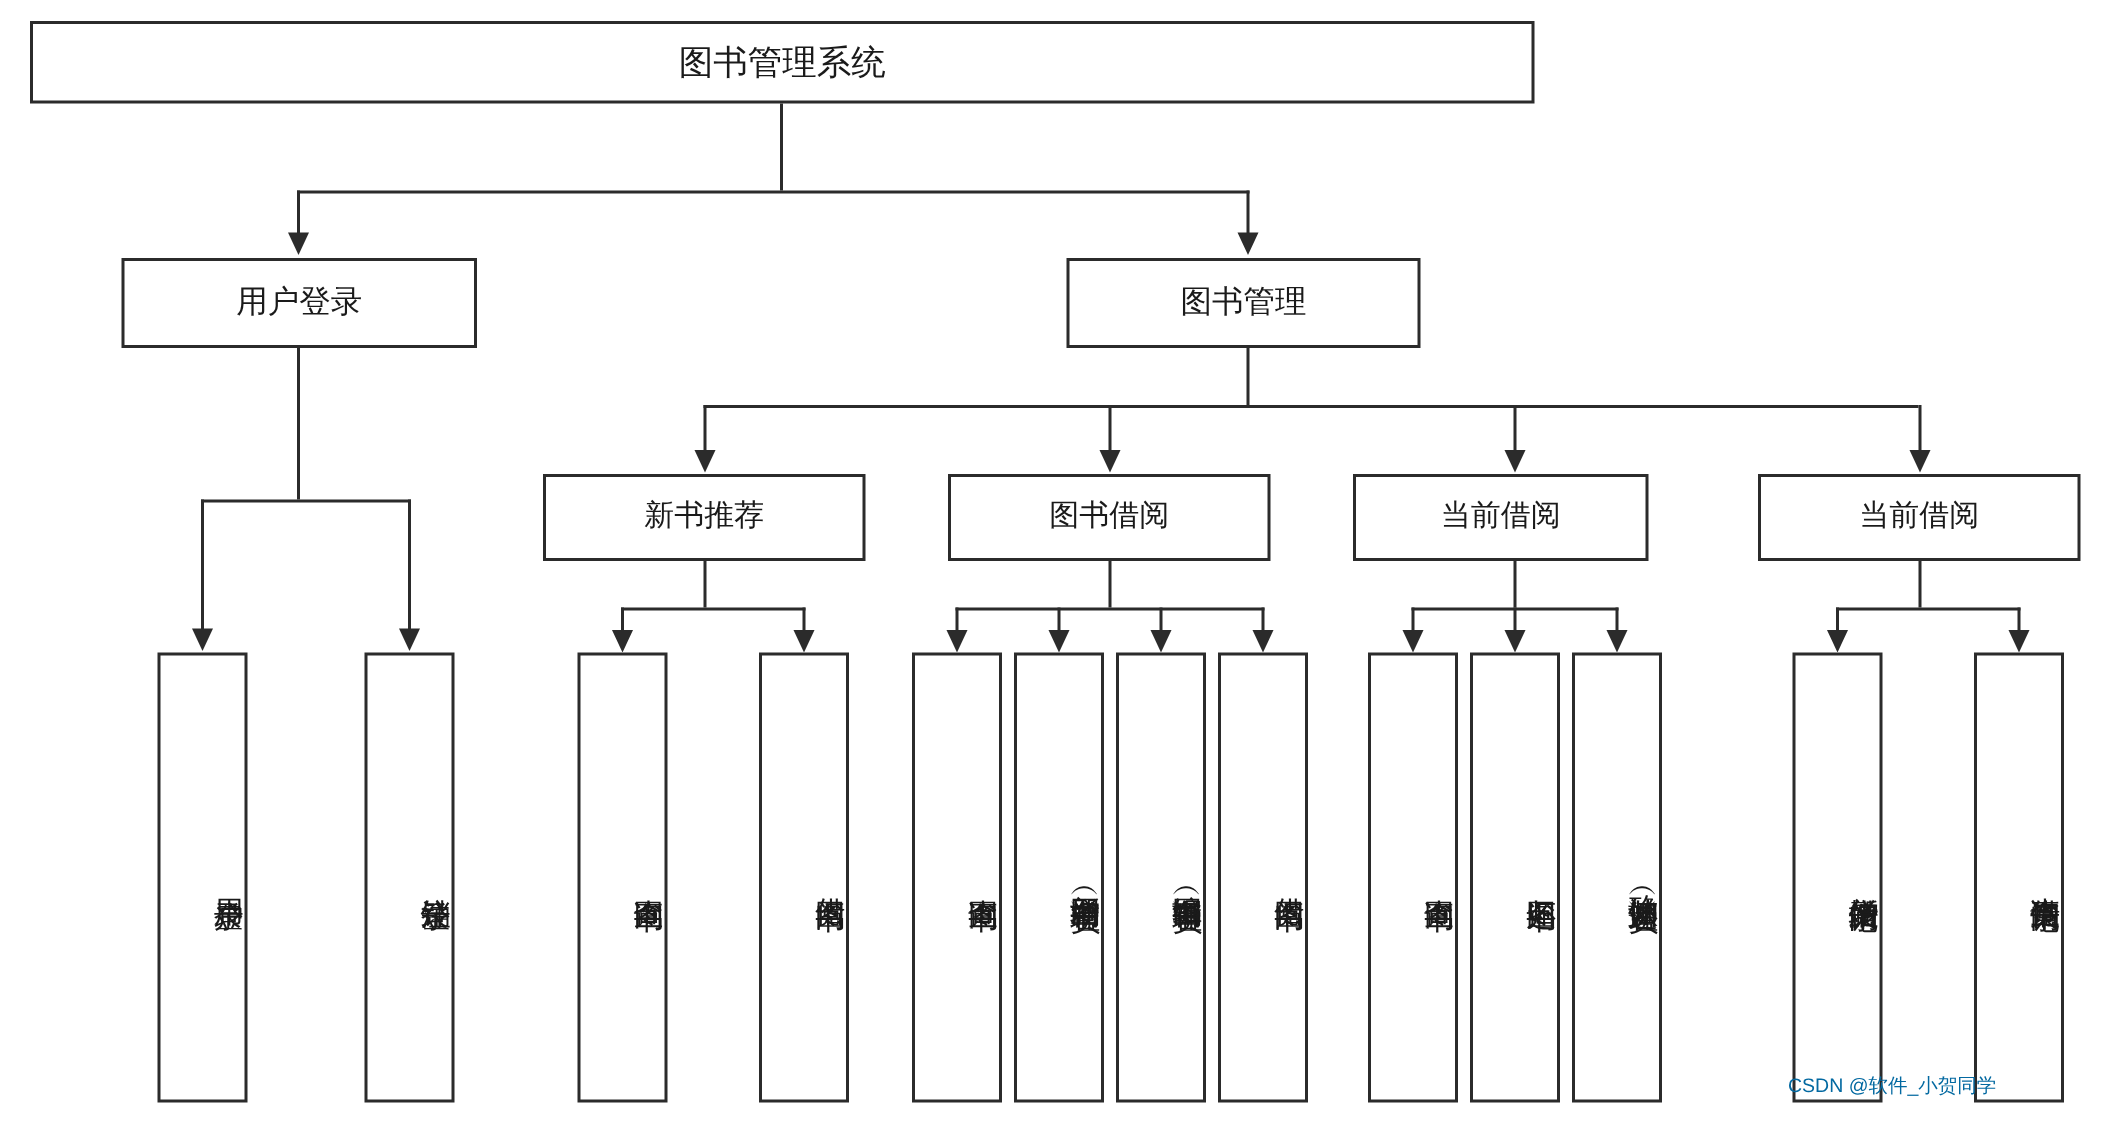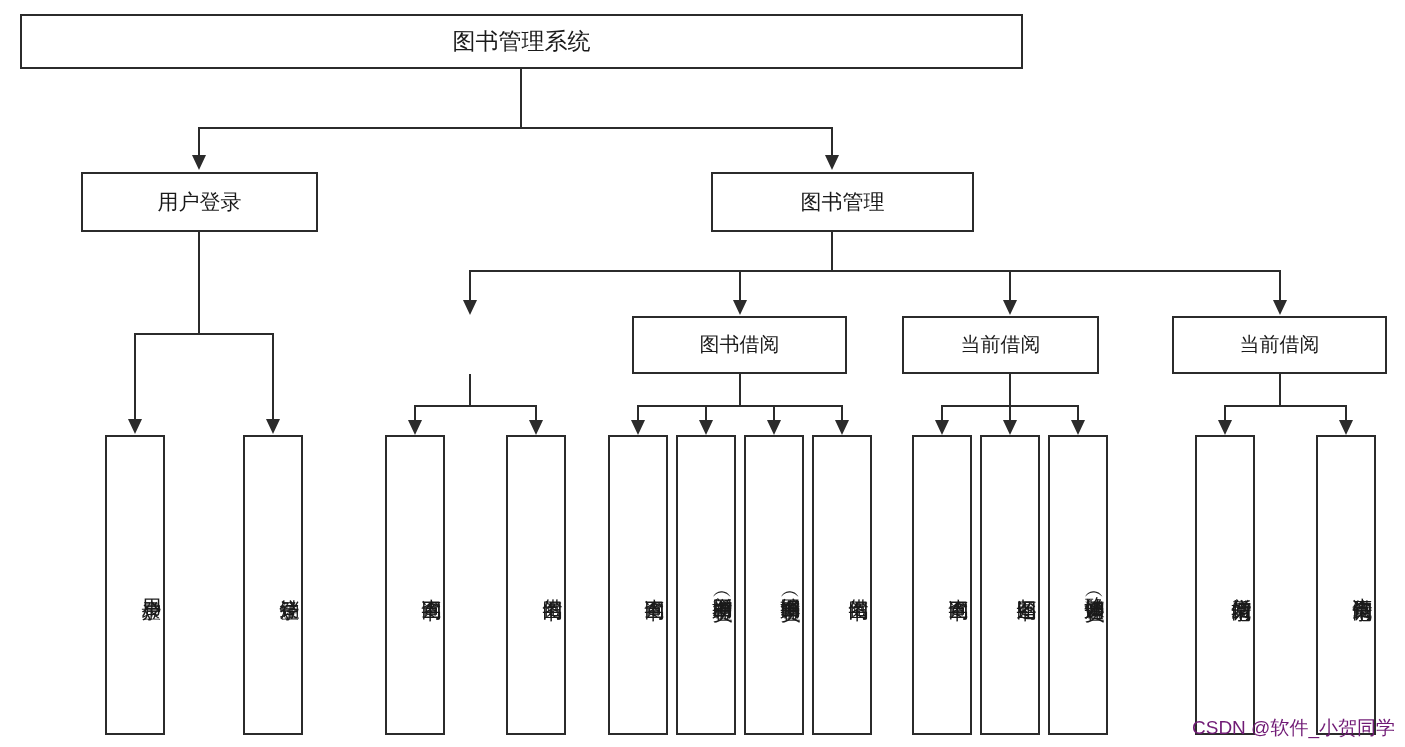--- a/index.html
+++ b/index.html
@@ -72,22 +72,22 @@
     width: 0;
     height: 0;
     border-left: 7px solid transparent;
     border-right: 7px solid transparent;
     border-top: 15px solid #2b2b2b;
   }
 
   
   #watermark {
     position: absolute;
-    color: #701a75;
-    font-size: 19px;
+    color: #0369a1;
+    font-size: 13px;
     white-space: nowrap;
     user-select: none;
   }
 </style>
 </head>
 <body>
 
 <div id="canvas">
 
   <div class="node root" style="left:20px; top:14px; width:1003px; height:55px;">
@@ -99,21 +99,21 @@
   <div class="hline" style="left:198px; top:127px; width:635px;"></div>
 
   <div class="vline" style="left:198px; top:127px; height:30px;"></div>
   <div class="arrow" style="left:192px; top:155px;"></div>
   <div class="vline" style="left:831px; top:127px; height:30px;"></div>
   <div class="arrow" style="left:825px; top:155px;"></div>
 
   <div class="node lvl1" style="left:81px; top:172px; width:237px; height:60px;">
     <span>用户登录</span>
   </div>
-  <div class="node lvl1" style="left:711px; top:172px; width:263px; height:60px;">
+  <div class="node lvl1" style="left:711px; top:172px; width:236px; height:60px;">
     <span>图书管理</span>
   </div>
 
   <div class="vline" style="left:198px; top:232px; height:101px;"></div>
   <div class="hline" style="left:134px; top:333px; width:140px;"></div>
   <div class="vline" style="left:134px; top:333px; height:88px;"></div>
   <div class="arrow" style="left:128px; top:419px;"></div>
   <div class="vline" style="left:272px; top:333px; height:88px;"></div>
   <div class="arrow" style="left:266px; top:419px;"></div>
 
@@ -129,20 +129,23 @@
 
   <div class="vline" style="left:469px; top:270px; height:32px;"></div>
   <div class="arrow" style="left:463px; top:300px;"></div>
   <div class="vline" style="left:739px; top:270px; height:32px;"></div>
   <div class="arrow" style="left:733px; top:300px;"></div>
   <div class="vline" style="left:1009px; top:270px; height:32px;"></div>
   <div class="arrow" style="left:1003px; top:300px;"></div>
   <div class="vline" style="left:1279px; top:270px; height:32px;"></div>
   <div class="arrow" style="left:1273px; top:300px;"></div>
 
+  <div class="node lvl2" style="left:362px; top:316px; width:215px; height:58px;">
+    <span>新书推荐</span>
+  </div>
   <div class="node lvl2" style="left:632px; top:316px; width:215px; height:58px;">
     <span>图书借阅</span>
   </div>
   <div class="node lvl2" style="left:902px; top:316px; width:197px; height:58px;">
     <span>当前借阅</span>
   </div>
   <div class="node lvl2" style="left:1172px; top:316px; width:215px; height:58px;">
     <span>当前借阅</span>
   </div>
 

